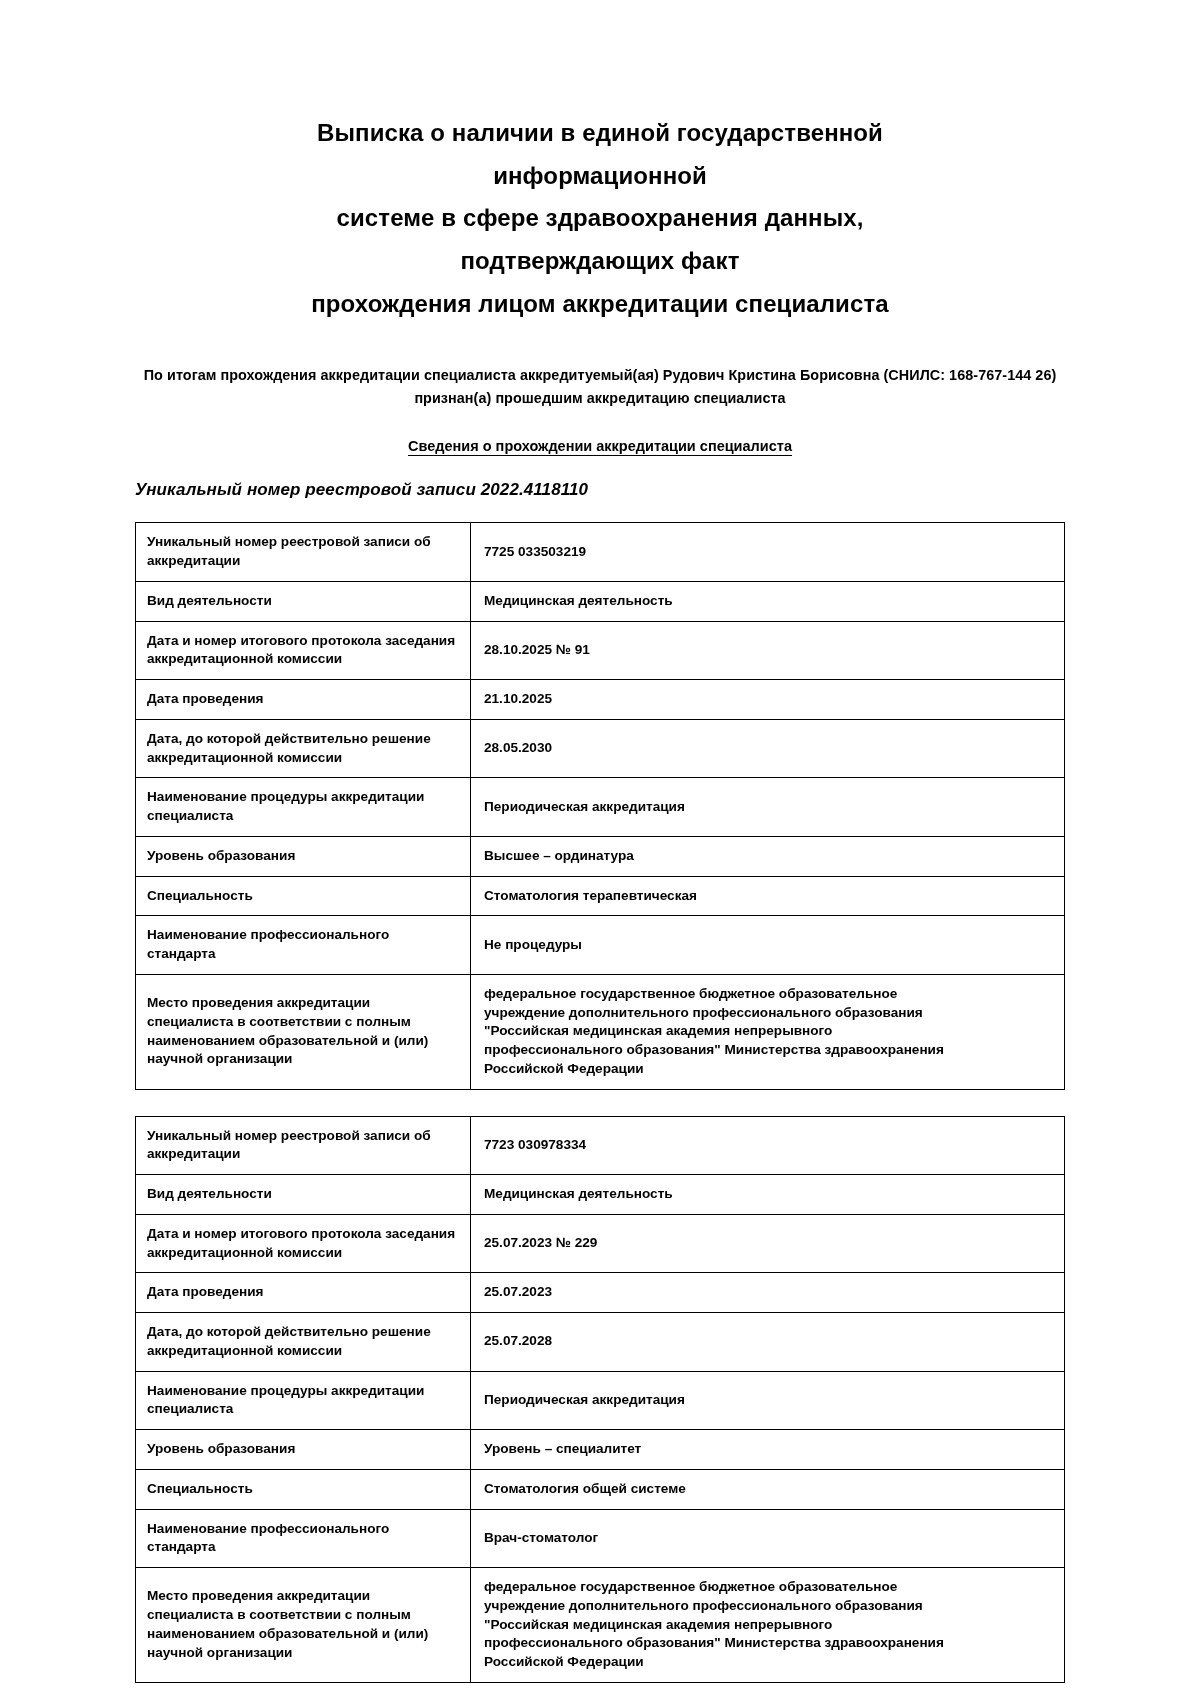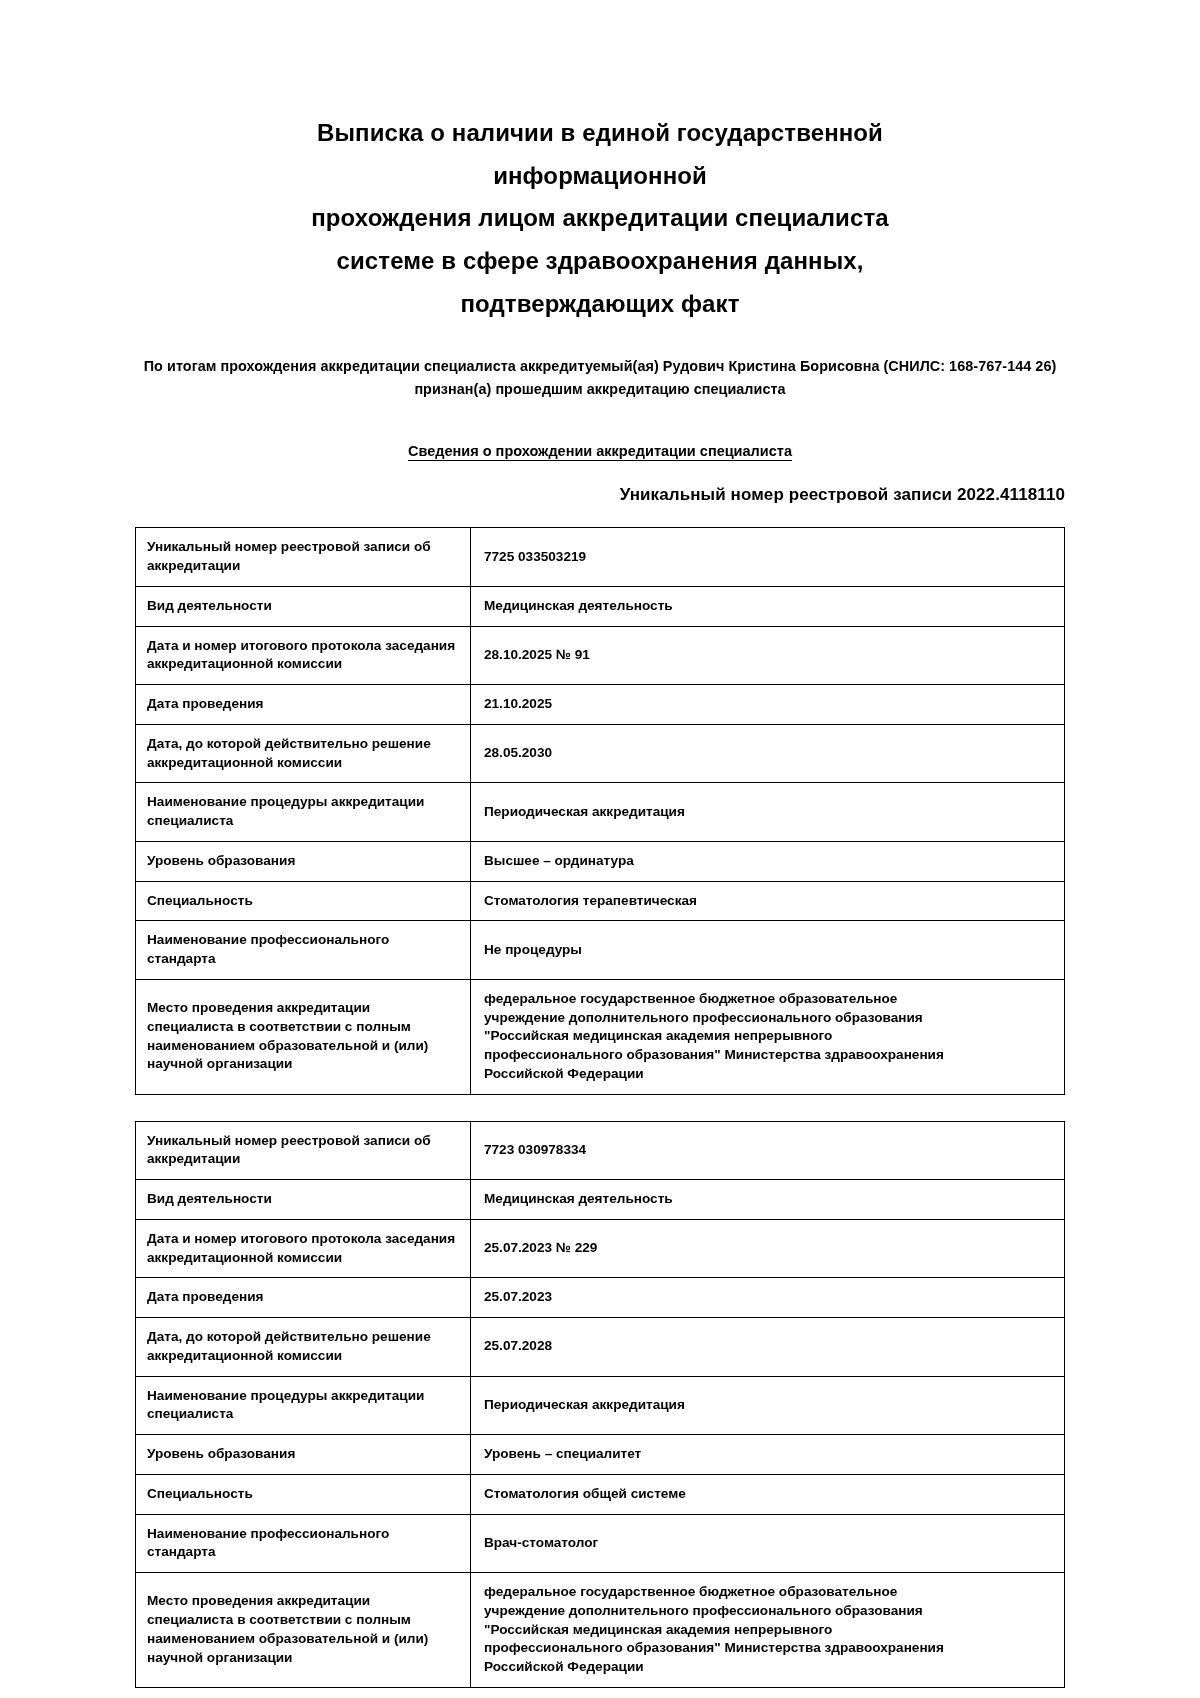--- a/index.html
+++ b/index.html
@@ -57,47 +57,48 @@
   .date-caption {
     font-size: 14.5px;
     font-weight: bold;
     display: block;
     padding-top: 4px;
     letter-spacing: 0.1px;
   }
 
   
   .intro {
-    margin-top: 29px;
+    margin-top: 38px;
     font-size: 14.4px;
     font-weight: bold;
     line-height: 1.62;
     text-align: center;
     letter-spacing: 0.05px;
     padding: 0 8px;
   }
 
   
   .section-heading {
-    margin-top: 42px;
+    margin-top: 28px;
     text-align: center;
     font-size: 14.5px;
     font-weight: bold;
   }
   .section-heading span {
     border-bottom: 1.5px solid #000;
     padding-bottom: 1px;
   }
 
   .record-title {
     margin-top: 26px;
-    text-align: right;
+    text-align: left;
     font-size: 17px;
     font-weight: bold;
     letter-spacing: 0.1px;
+    font-style: italic;
   }
 
   
   table.acc {
     width: 100%;
     border-collapse: collapse;
     margin-top: 22px;
     table-layout: fixed;
     padding-left: 40px;
   }
@@ -119,22 +120,22 @@
   td.v .orgline { display: block; }
   .tall td { padding-top: 12px; padding-bottom: 12px; }
 </style>
 </head>
 <body>
 
 <div class="page">
 
   <h1 class="doc-title">
     <span class="tline">Выписка о наличии в единой государственной информационной</span>
+    <span class="tline">системе в сфере здравоохранения данных, подтверждающих факт</span>
     <span class="tline">прохождения лицом аккредитации специалиста</span>
-    <span class="tline">системе в сфере здравоохранения данных, подтверждающих факт</span>
   </h1>
 
 
   <p class="intro">По итогам прохождения аккредитации специалиста аккредитуемый(ая) Рудович Кристина Борисовна (СНИЛС: 168-767-144 26) признан(а) прошедшим аккредитацию специалиста</p>
 
   <div class="section-heading">
     <span>Сведения о прохождении аккредитации специалиста</span>
   </div>
 
   <div class="record-title">Уникальный номер реестровой записи 2022.4118110</div>

